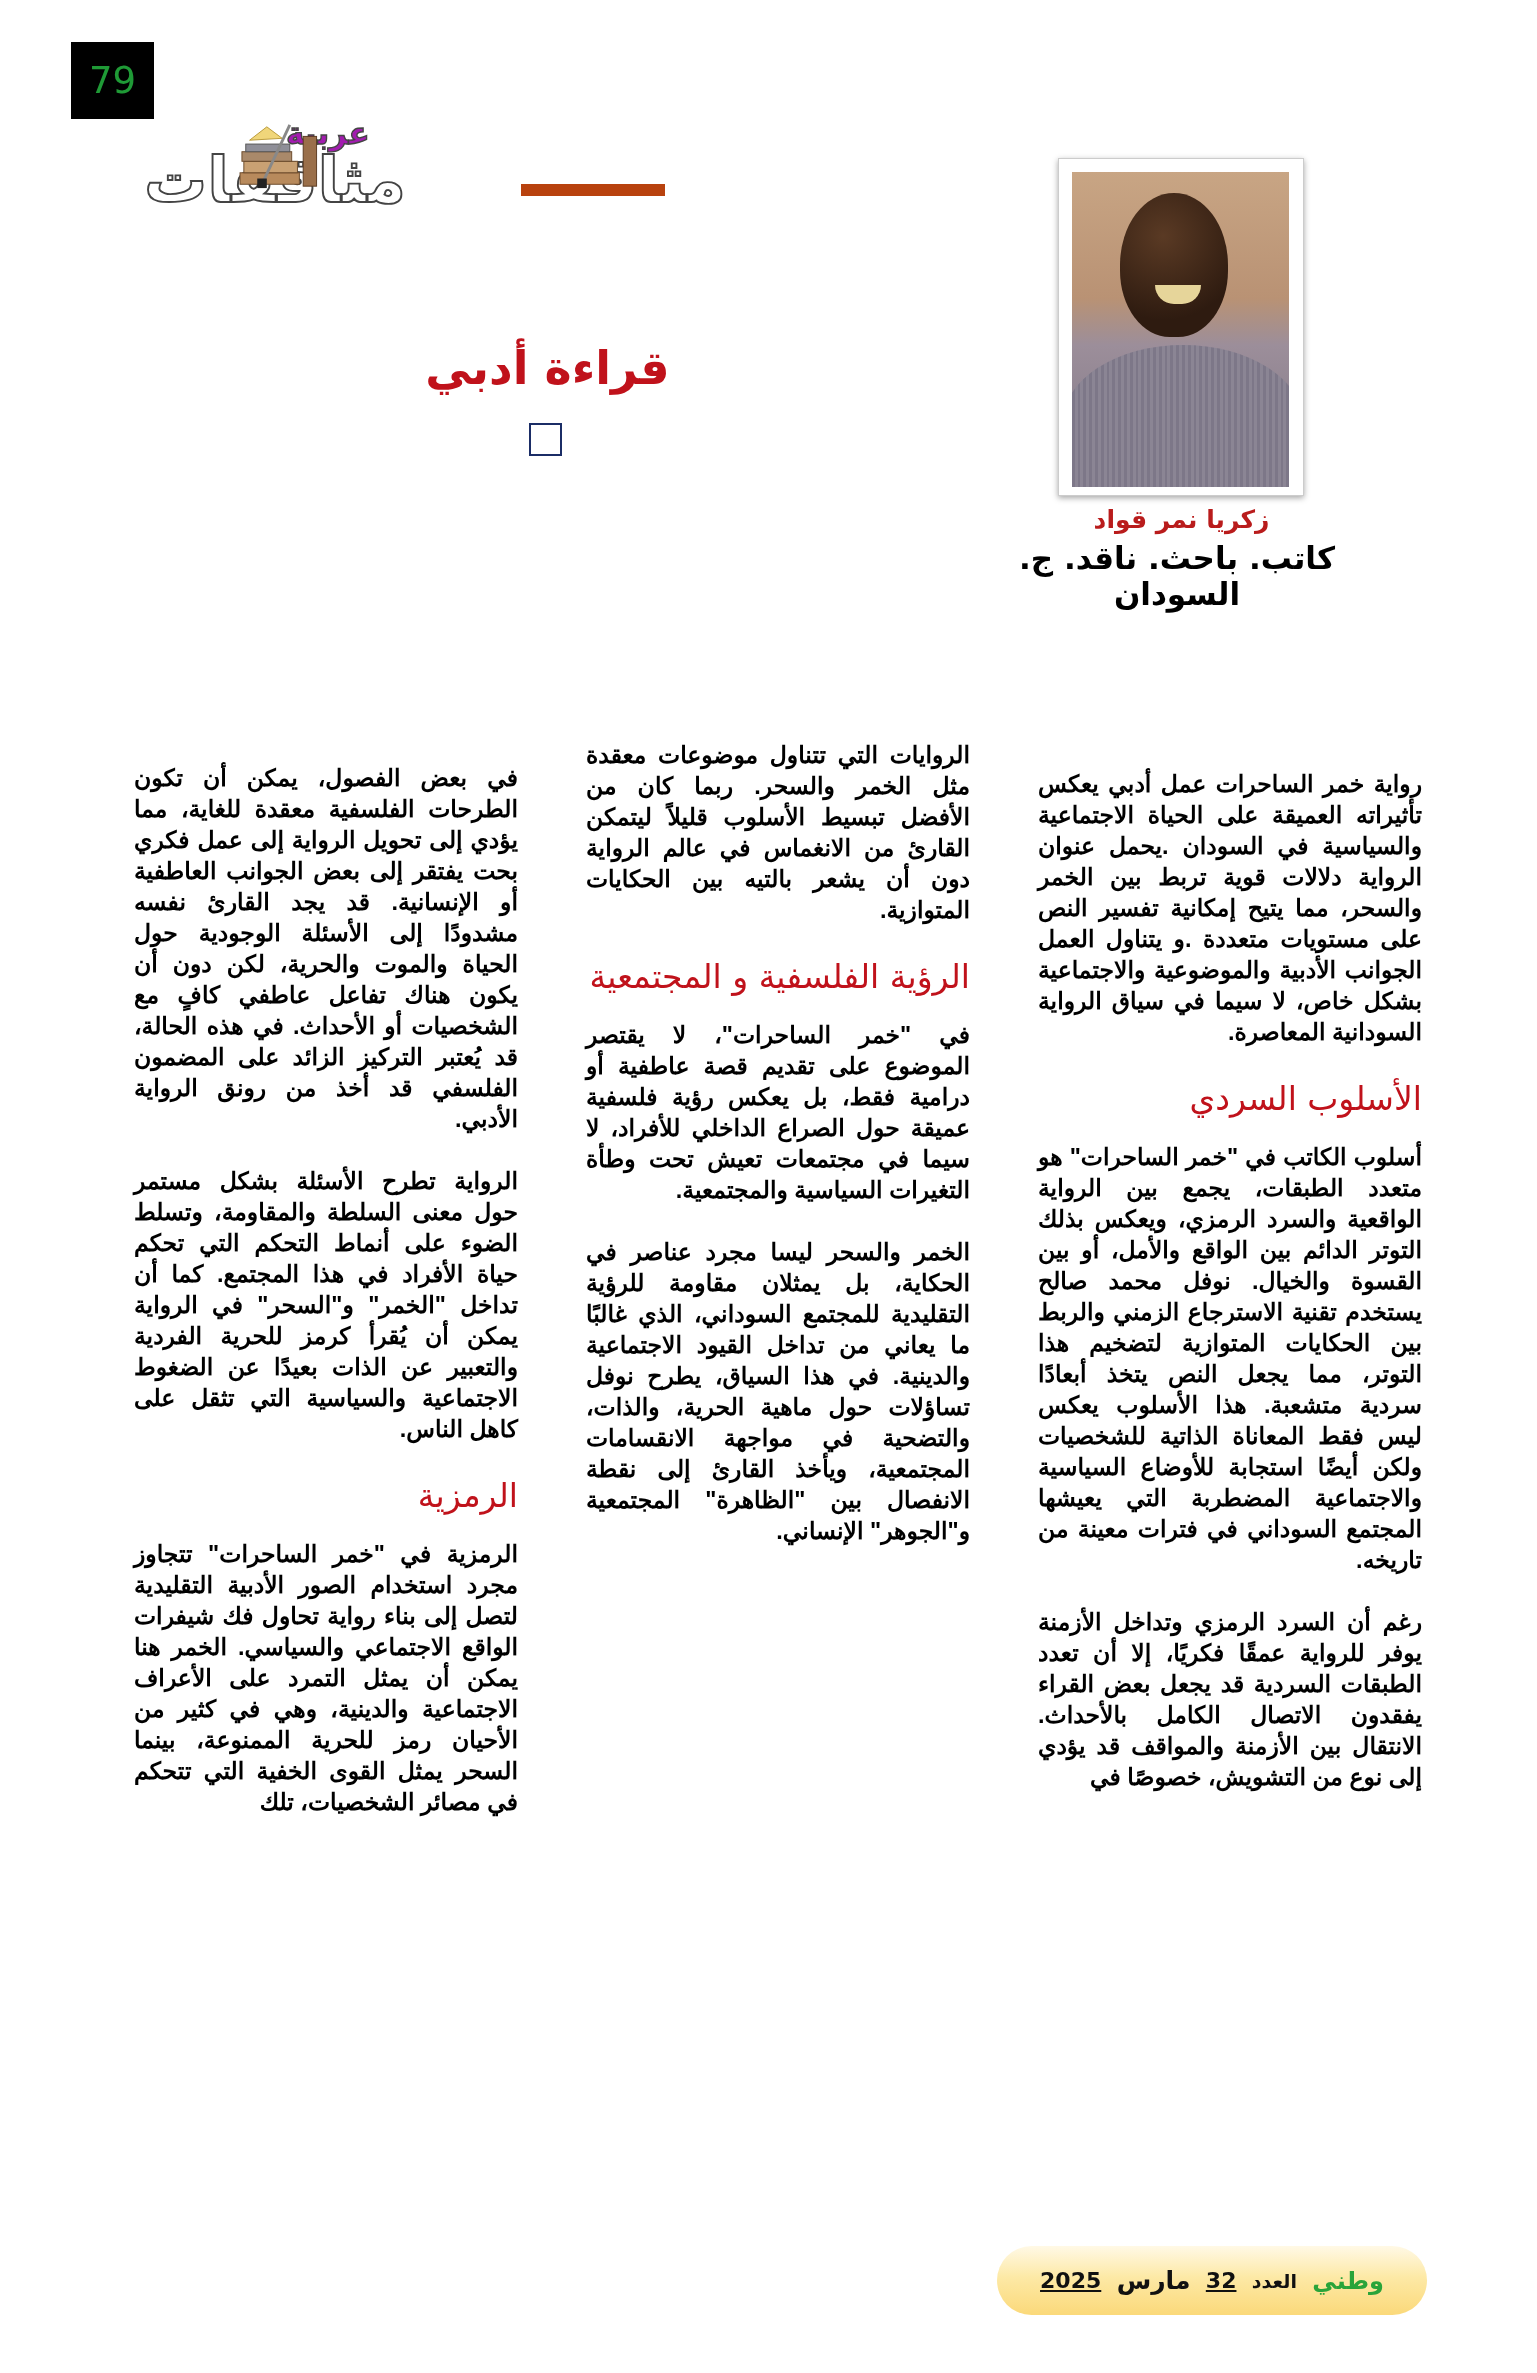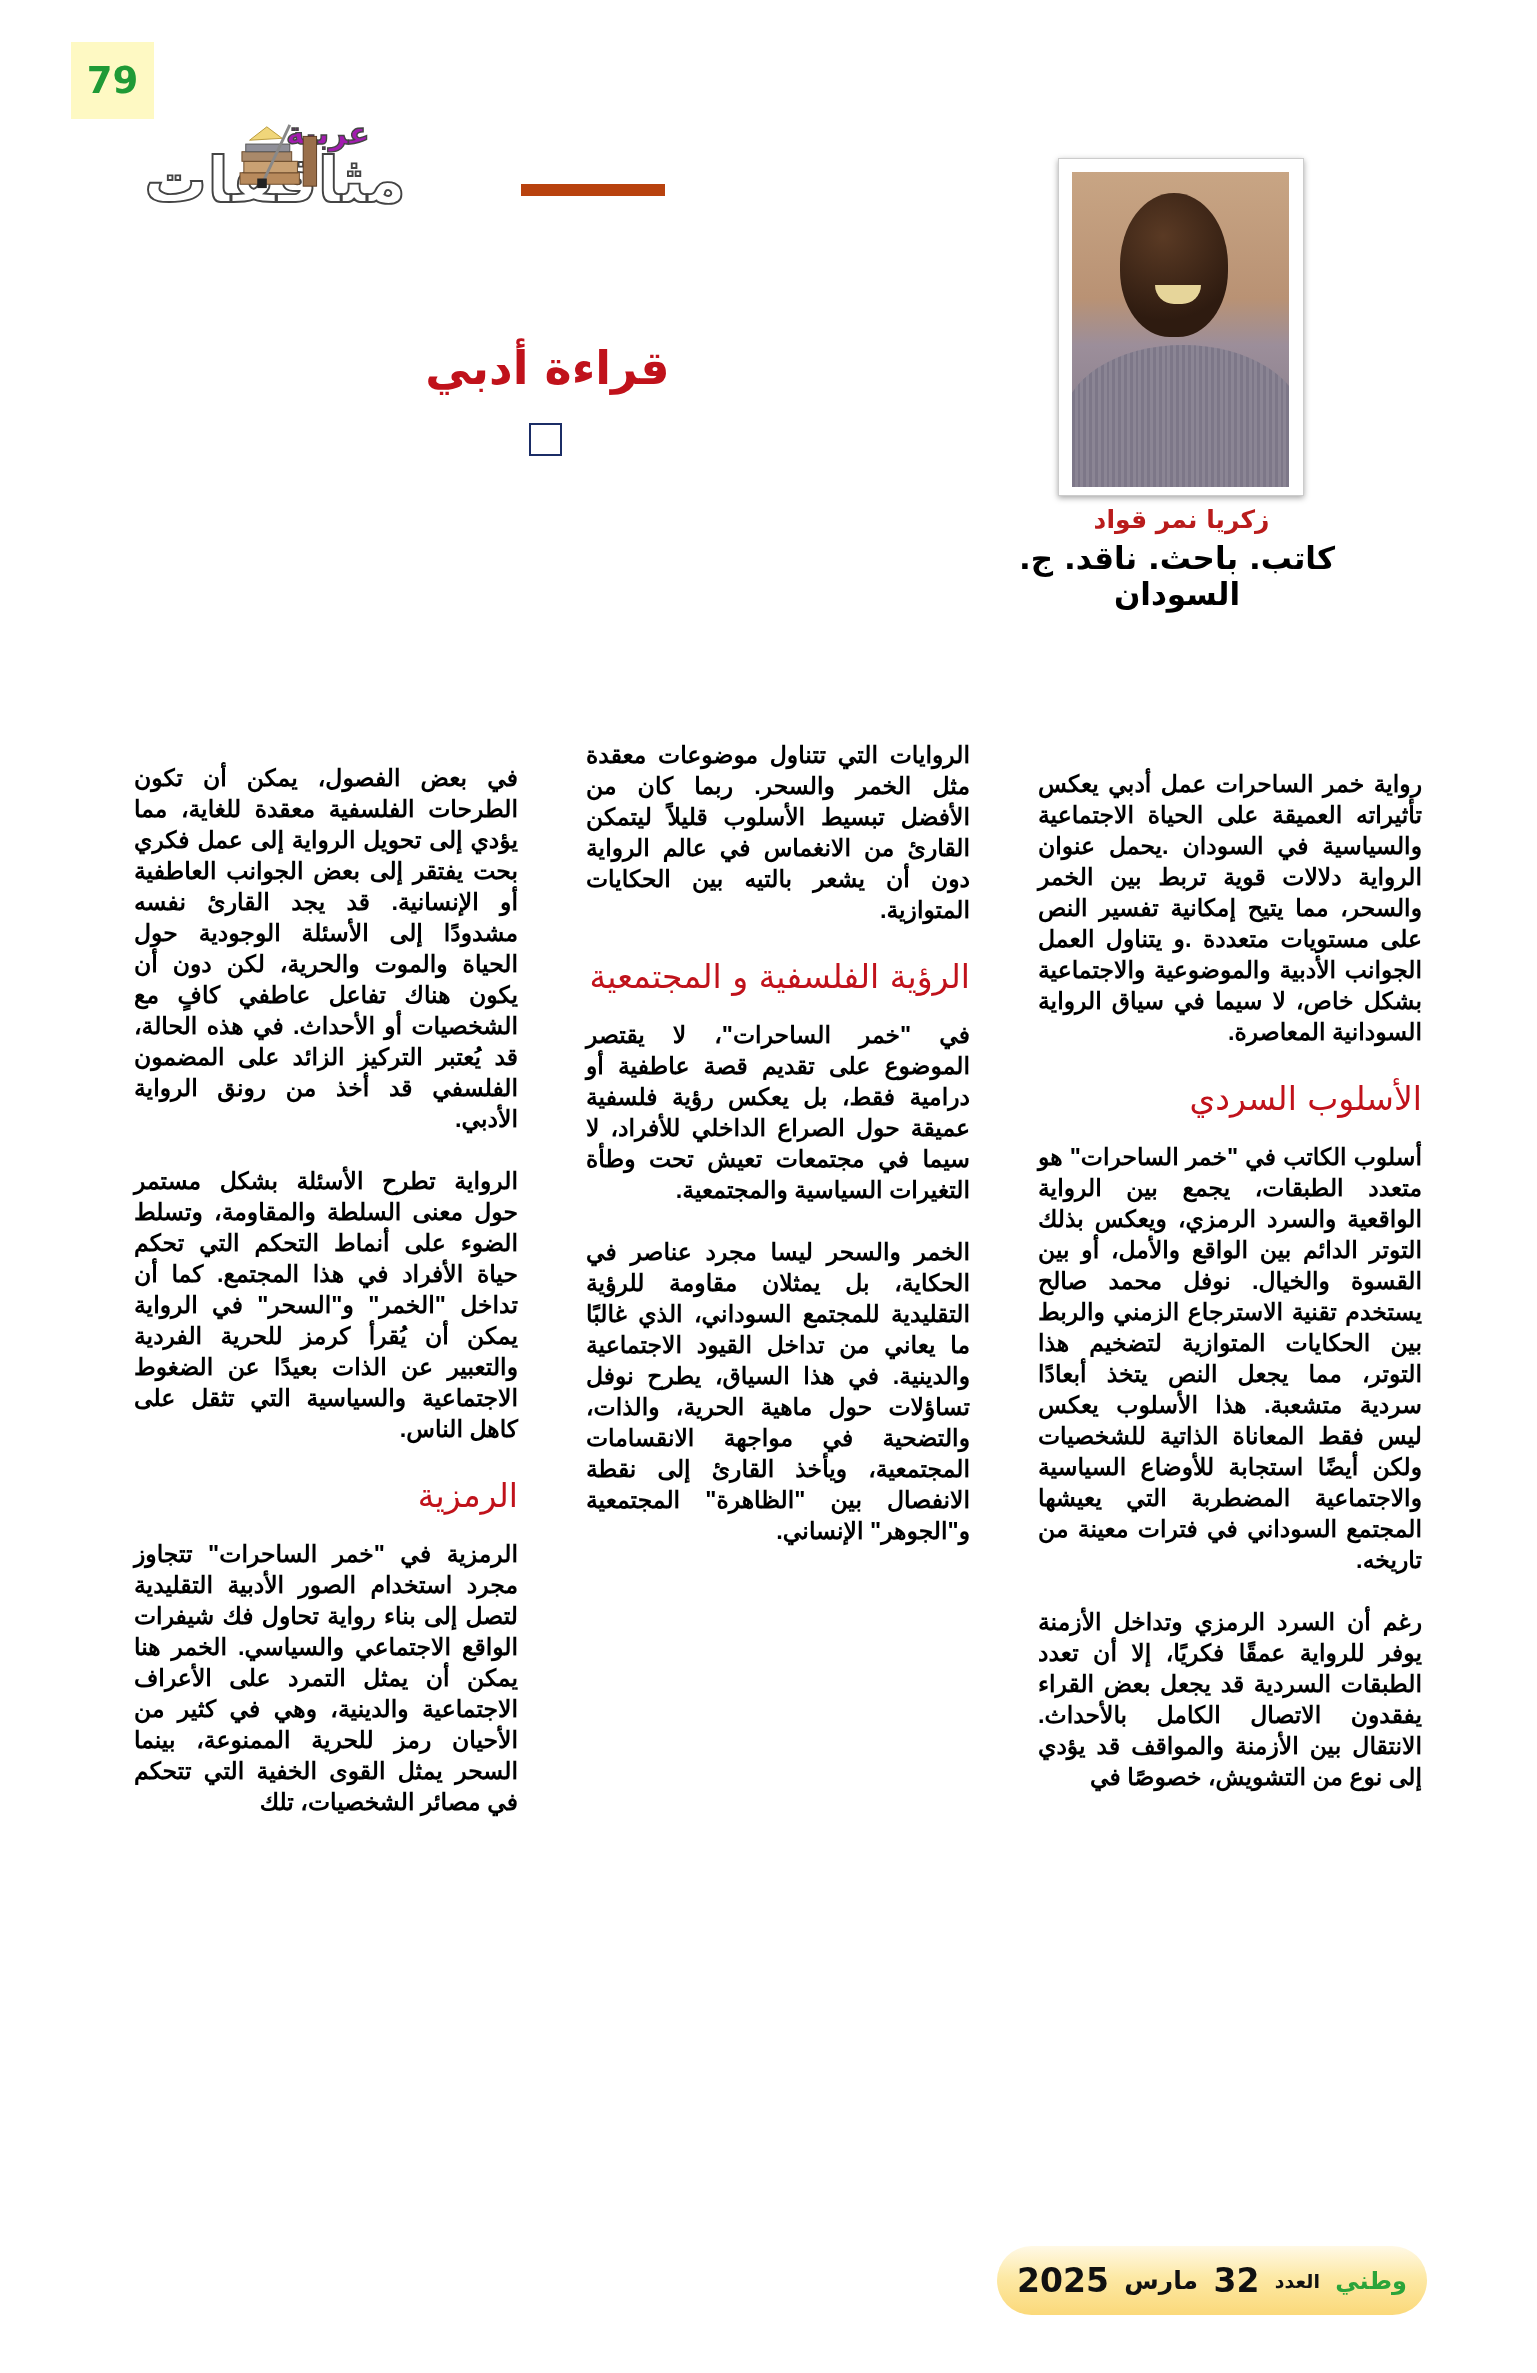--- a/index.html
+++ b/index.html
@@ -3,22 +3,22 @@
 <meta charset="utf-8">
 <style>
   html, body { margin: 0; padding: 0; background: #ffffff; }
   body {
     width: 1537px; height: 2374px; position: relative; overflow: hidden;
     font-family: "DejaVu Sans", "Liberation Sans", sans-serif;
     color: #111;
   }
   .page-number {
     position: absolute; left: 71px; top: 42px; width: 83px; height: 77px;
-    background: #fef9c3; display: flex; align-items: center; justify-content: center;
-    font-family: "DejaVu Sans", sans-serif; font-weight: bold; font-size: 37px; color: #1f9a36;
+    background: #000000; display: flex; align-items: center; justify-content: center;
+    font-family: "DejaVu Sans", sans-serif; font-weight: normal; font-size: 37px; color: #1f9a36;
     direction: ltr;
   }
   .masthead {
     position: absolute; left: 144px; top: 123px; width: 548px; height: 96px;
   }
   .masthead .rule {
     position: absolute; left: 377px; top: 61px; width: 144px; height: 11.5px; background: #b8420e;
   }
   .masthead .word-main {
     position: absolute; left: 0; top: 19px; width: 375px; height: 77px;
@@ -88,21 +88,21 @@
 
   .footer {
     position: absolute; left: 997px; top: 2246px; width: 430px; height: 69px;
     border-radius: 35px;
     background: linear-gradient(180deg, #fff9e6 0%, #fde9a6 45%, #fbd97a 100%);
     display: flex; align-items: center; justify-content: center; gap: 15.4px;
     direction: rtl; font-family: "DejaVu Sans", sans-serif; font-weight: bold;
   }
   .footer .brand { color: #2aa43a; font-size: 24px; }
   .footer .issue-label { font-size: 19px; color: #111; }
-  .footer .issue-num, .footer .year { font-size: 33px; color: #111; direction: ltr; }
+  .footer .issue-num, .footer .year { font-size: 22px; color: #111; direction: ltr; text-decoration: underline; }
   .footer .month { font-size: 25px; color: #111; letter-spacing: 2.9px; }
 </style>
 </head>
 <body>
 
 <div class="page-number">79</div>
 
 <div class="masthead">
   <div class="rule"></div>
   <div class="word-main">مثاقفات</div>

